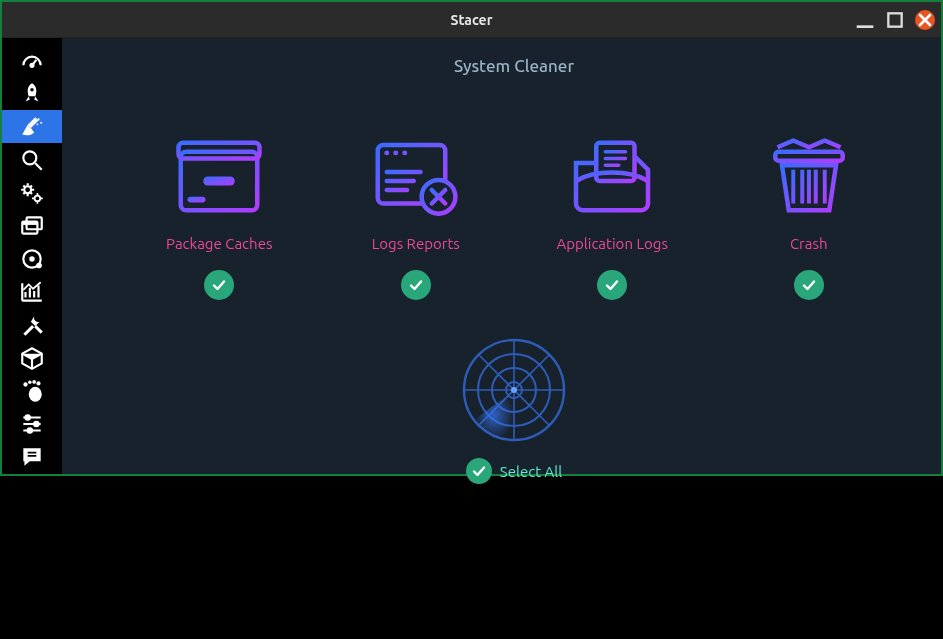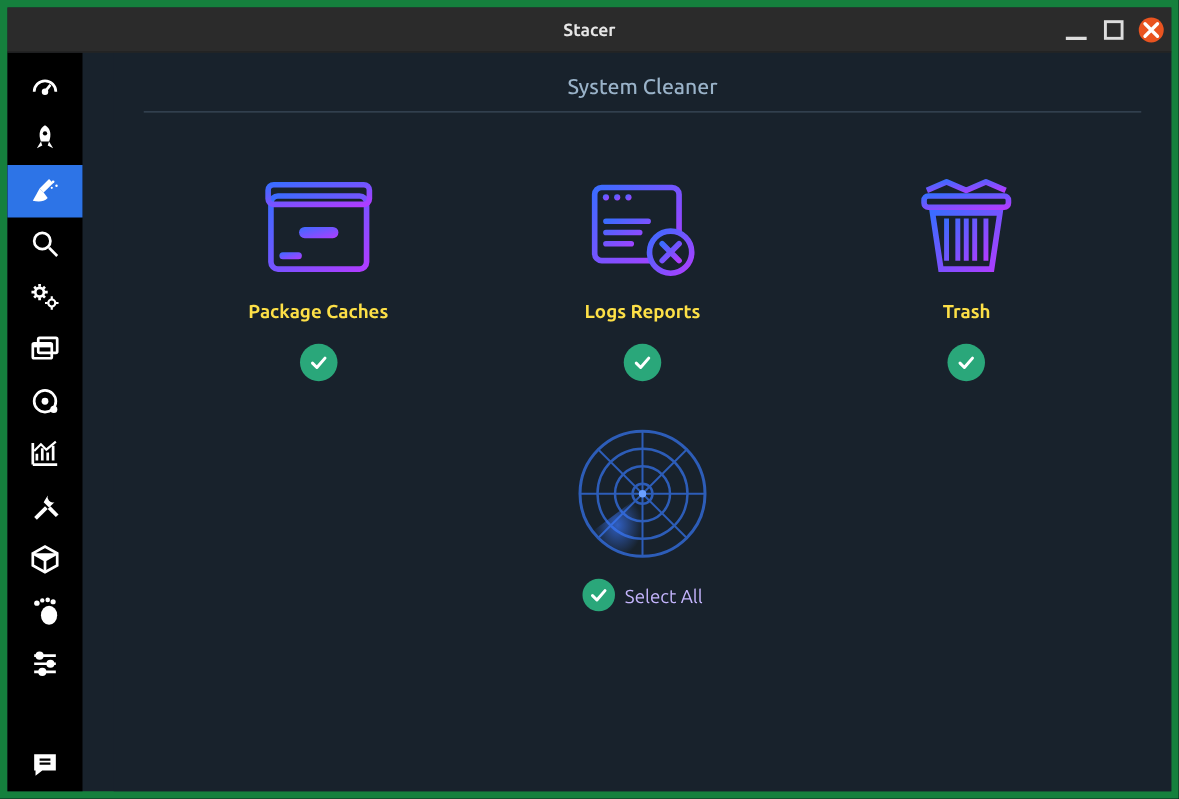--- a/index.html
+++ b/index.html
@@ -1,20 +1,20 @@
 <!DOCTYPE html>
 <html><head>
 <meta charset="utf-8">
 <style>
   * { box-sizing: border-box; margin: 0; padding: 0; }
   html, body { width: 943px; height: 639px; overflow: hidden; font-family: "Ubuntu", "Segoe UI", sans-serif; background: #000; }
   .window {
-    width: 943px; height: 639px;
+    width: 943px; height: 476px;
     background: #18222c;
-    border: 6px solid #15803d;
+    border: 2px solid #15803d;
     display: flex; flex-direction: column;
   }
   
   .titlebar {
     height: 36px; background: #2b2b2b;
     display: flex; align-items: center; justify-content: center;
     position: relative; color: #e6e6e6; font-size: 14px; font-weight: 600;
     border-bottom: 1px solid #222;
   }
   .titlebar .controls { position: absolute; right: 6px; display: flex; gap: 10px; align-items: center; }
@@ -50,32 +50,32 @@
   .page-title {
     text-align: center; font-size: 17px; color: #9ab3c9; font-weight: 500;
     padding-bottom: 10px;
   }
   .hr { height: 1px; background: #3a4a59; margin: 0 0 50px 0; }
 
   
   .grid { display: flex; justify-content: space-around; padding: 0 10px; }
   .cat { width: 160px; display: flex; flex-direction: column; align-items: center; gap: 18px; }
   .cat-icon { width: 90px; height: 82px; display: flex; align-items: center; justify-content: center; }
-  .cat-label { font-size: 15px; color: #fde047; text-align: center; font-weight: bold; }
+  .cat-label { font-size: 15px; color: #ec4899; text-align: center; }
   .check-badge {
     width: 30px; height: 30px; border-radius: 50%;
     background: #2aa77a; display: flex; align-items: center; justify-content: center;
     cursor: pointer;
   }
   .check-badge svg { width: 16px; height: 16px; }
 
   
   .scan-row { display:flex; flex-direction: column; align-items:center; margin-top: 36px; gap: 14px; }
   .scan-btn { width: 108px; height: 108px; cursor: pointer; }
-  .select-all { display:flex; align-items:center; gap: 8px; cursor: pointer; color:#c4b5fd; font-size:15px; }
+  .select-all { display:flex; align-items:center; gap: 8px; cursor: pointer; color:#5eead4; font-size:15px; }
   .select-all .check-badge { width: 26px; height: 26px; }
 
 </style>
 </head>
 <body>
 
 <div class="window">
 
   <div class="titlebar">
     <span>Stacer</span>
@@ -249,39 +249,61 @@
             </svg>
           </div>
           <div class="cat-label">Logs Reports</div>
           <div class="check-badge">
             <svg viewBox="0 0 16 16">
                 <path d="M3 8.5 L6.5 12 L13 4.5" stroke="#fff" stroke-width="2.4" fill="none" stroke-linecap="round" stroke-linejoin="round"></path>
               </svg>
           </div>
         </div>
 
+        <div class="cat">
+          <div class="cat-icon">
+            <svg viewBox="0 0 80 72" fill="none">
+              <defs>
+                  <linearGradient id="g3" x1="0" y1="0" x2="1" y2="1">
+                    <stop offset="0" stop-color="#3a6cff"></stop>
+                    <stop offset="1" stop-color="#b03cff"></stop>
+                  </linearGradient>
+                </defs>
+              <path d="M8 24 V60 a6 6 0 0 0 6 6 H66 a6 6 0 0 0 6 -6 V30 L60 18 H36 L30 24 Z" stroke="url(#g3)" stroke-width="4"></path>
+              <rect x="26" y="6" width="34" height="34" rx="3" stroke="url(#g3)" stroke-width="4" fill="#18222c"></rect>
+              <path d="M34 14 H52 M34 20 H52 M34 26 H46" stroke="url(#g3)" stroke-width="3" stroke-linecap="round"></path>
+              <path d="M8 40 C 24 30, 56 30, 72 40" stroke="url(#g3)" stroke-width="4" fill="none"></path>
+            </svg>
+          </div>
+          <div class="cat-label">Application Logs</div>
+          <div class="check-badge">
+            <svg viewBox="0 0 16 16">
+                <path d="M3 8.5 L6.5 12 L13 4.5" stroke="#fff" stroke-width="2.4" fill="none" stroke-linecap="round" stroke-linejoin="round"></path>
+              </svg>
+          </div>
+        </div>
 
 
         <div class="cat">
           <div class="cat-icon">
             <svg viewBox="0 0 80 72" fill="none">
               <defs>
                   <linearGradient id="g5" x1="0" y1="0" x2="1" y2="1">
                     <stop offset="0" stop-color="#3a6cff"></stop>
                     <stop offset="1" stop-color="#b03cff"></stop>
                   </linearGradient>
                 </defs>
               <path d="M12 10 L26 4 L40 10 L54 4 L68 10" stroke="url(#g5)" stroke-width="4" fill="none" stroke-linejoin="round"></path>
               <rect x="10" y="14" width="60" height="8" rx="3" stroke="url(#g5)" stroke-width="4"></rect>
               <path d="M16 26 L22 66 H58 L64 26 Z" stroke="url(#g5)" stroke-width="4"></path>
               <path d="M26 30 V60 M34 30 V60 M40 30 V60 M46 30 V60 M54 30 V60" stroke="url(#g5)" stroke-width="3.5"></path>
               <path d="M20 44 H60" stroke="url(#g5)" stroke-width="3.5"></path>
             </svg>
           </div>
-          <div class="cat-label">Trash</div>
+          <div class="cat-label">Crash</div>
           <div class="check-badge">
             <svg viewBox="0 0 16 16">
                 <path d="M3 8.5 L6.5 12 L13 4.5" stroke="#fff" stroke-width="2.4" fill="none" stroke-linecap="round" stroke-linejoin="round"></path>
               </svg>
           </div>
         </div>
       </div>
 
       <div class="scan-row">
         <div class="scan-btn">

